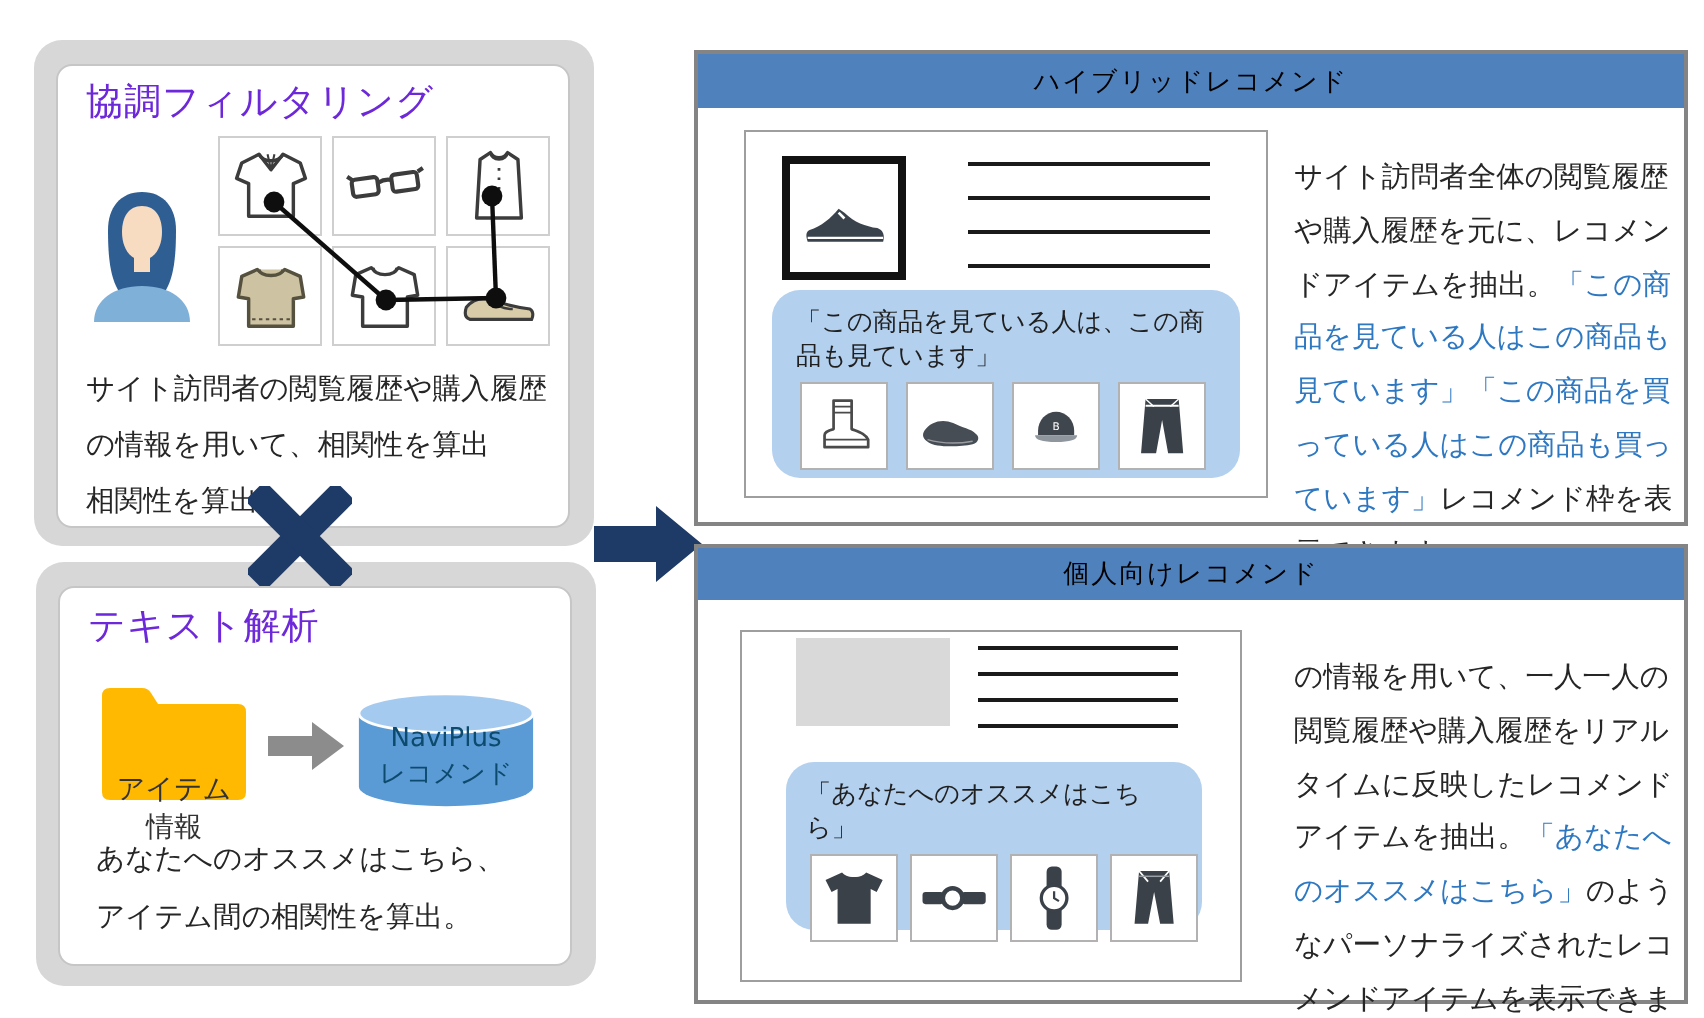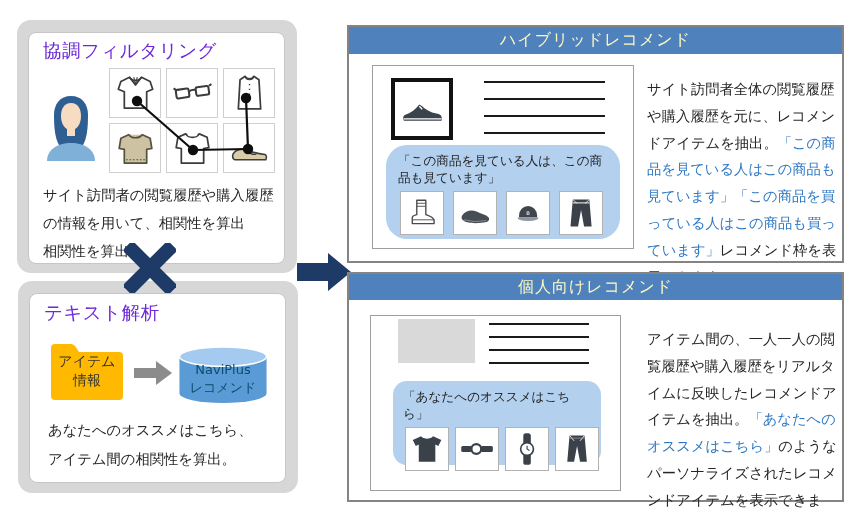--- a/index.html
+++ b/index.html
@@ -17,36 +17,36 @@
 
   
   .collab-grid{position:absolute;left:108px;top:67px;display:grid;
     grid-template-columns:52px 52px 52px;grid-template-rows:50px 50px;gap:5px;}
   .collab-grid .item-cell{border:1px solid #cfcfcf;background:#fff;display:flex;align-items:center;justify-content:center;}
   .item-cell svg{width:86%;height:86%;display:block;}
 
   
   .panel{position:absolute;background:#fff;border:2px solid #848484;}
   .panel-header{position:absolute;left:0;top:0;right:0;height:27px;background:#4f81bd;
-    color:#fef9c3;font-size:16px;letter-spacing:1px;display:flex;align-items:center;justify-content:center;}
+    color:#000000;font-size:13px;letter-spacing:1px;display:flex;align-items:center;justify-content:center;}
   .widget-card{position:absolute;background:#fff;border:1px solid #9e9e9e;}
   .img-frame{position:absolute;border:4px solid #121212;background:#fff;display:flex;align-items:center;justify-content:center;}
   .img-frame .item-cell{border:none;width:100%;height:100%;display:flex;align-items:center;justify-content:center;}
   .placeholder{position:absolute;background:#d9d9d9;}
   .hline{position:absolute;height:2.4px;background:#1a1a1a;}
   .bubble{position:absolute;background:#b3d0ef;border-radius:14px;box-sizing:border-box;padding:7px 10px 8px 12px;}
   .bubble-text{font-size:12.6px;line-height:17px;color:#1f1f1f;margin:0;}
   .items-row{display:flex;gap:9px;margin-top:5px;margin-left:2px;}
   .items-row .item-cell{width:42px;height:42px;background:#fff;border:1px solid #b2b2b2;
     display:flex;align-items:center;justify-content:center;flex:0 0 auto;}
   .panel-desc{position:absolute;font-size:14.3px;line-height:26.8px;color:#262626;margin-top:12px;}
   .panel-desc .blue{color:#2e78c2;}
 
   
-  .folder-label{position:absolute;font-size:14px;line-height:19px;color:#333;text-align:center;white-space:pre-line;}
+  .folder-label{position:absolute;font-size:14px;line-height:19px;color:#333;text-align:center;white-space:pre-line;margin-top:34px;}
   .db-label{position:absolute;font-size:13px;line-height:18px;color:#0c4a6e;text-align:center;white-space:pre-line;}
 
   .icon-wrap{position:absolute;}
   .icon-wrap svg{width:100%;height:100%;display:block;}
 </style>
 </head>
 <body>
 
 <div id="stage">
 
@@ -193,21 +193,21 @@
               <path d="M21 21 l3 3 M24 19 l3 3 M27 17 l3 3" stroke="#fff" stroke-width="1.4"></path>
               <path d="M5 34 h39" stroke="#fff" stroke-width="1.2"></path>
             </svg>
           </div>
         </div>
       <div class="hline" style="left:111px;top:15px;width:121px;"></div>
       <div class="hline" style="left:111px;top:32px;width:121px;"></div>
       <div class="hline" style="left:111px;top:49px;width:121px;"></div>
       <div class="hline" style="left:111px;top:66px;width:121px;"></div>
 
-      <div class="bubble" style="left:13px;top:79px;width:234px;height:94px;border-radius:21px;">
+      <div class="bubble" style="left:13px;top:79px;width:234px;height:94px;">
         <p class="bubble-text">「この商品を見ている人は、この商品も見ています」</p>
         <div class="items-row">
             <div class="item-cell">
               <svg viewBox="0 0 48 48">
                 <g fill="#fff" stroke="#4a4a4a" stroke-width="1.8" stroke-linejoin="round">
                   <path d="M17 7 h12 v19 c5 2 9 3 11 7 v5 H11 v-8 c0-2 2-3 6-4 Z"></path>
                   <path d="M17 11 h12 M17 15 h12" stroke-width="1.2"></path>
                   <path d="M11 33 h29" stroke-width="1.2"></path>
                 </g>
               </svg>
@@ -276,16 +276,16 @@
               <svg viewBox="0 0 48 48">
                 <path d="M14 6 h20 l3 35 h-9 l-4 -21 -4 21 h-9 Z" fill="#3a4148"></path>
                 <path d="M14 6 l6 7 M34 6 l-6 7" stroke="#fff" stroke-width="1.2" fill="none"></path>
                 <path d="M14 9.5 h20" stroke="#9aa0a6" stroke-width="1"></path>
               </svg>
             </div>
           </div>
       </div>
     </div>
 
-    <div class="panel-desc" style="left:298px;top:40px;width:196px;"><span>アイテム間の、一人一人の閲覧履歴や購入履歴をリアルタイムに反映したレコメンドアイテムを抽出。</span><span class="blue">「あなたへのオススメはこちら」</span><span>のようなパーソナライズされたレコメンドアイテムを表示できます。</span></div>
+    <div class="panel-desc" style="left:298px;top:40px;width:196px;"><span>の情報を用いて、一人一人の閲覧履歴や購入履歴をリアルタイムに反映したレコメンドアイテムを抽出。</span><span class="blue">「あなたへのオススメはこちら」</span><span>のようなパーソナライズされたレコメンドアイテムを表示できます。</span></div>
   </div>
 
 </div>
 
 </body></html>

